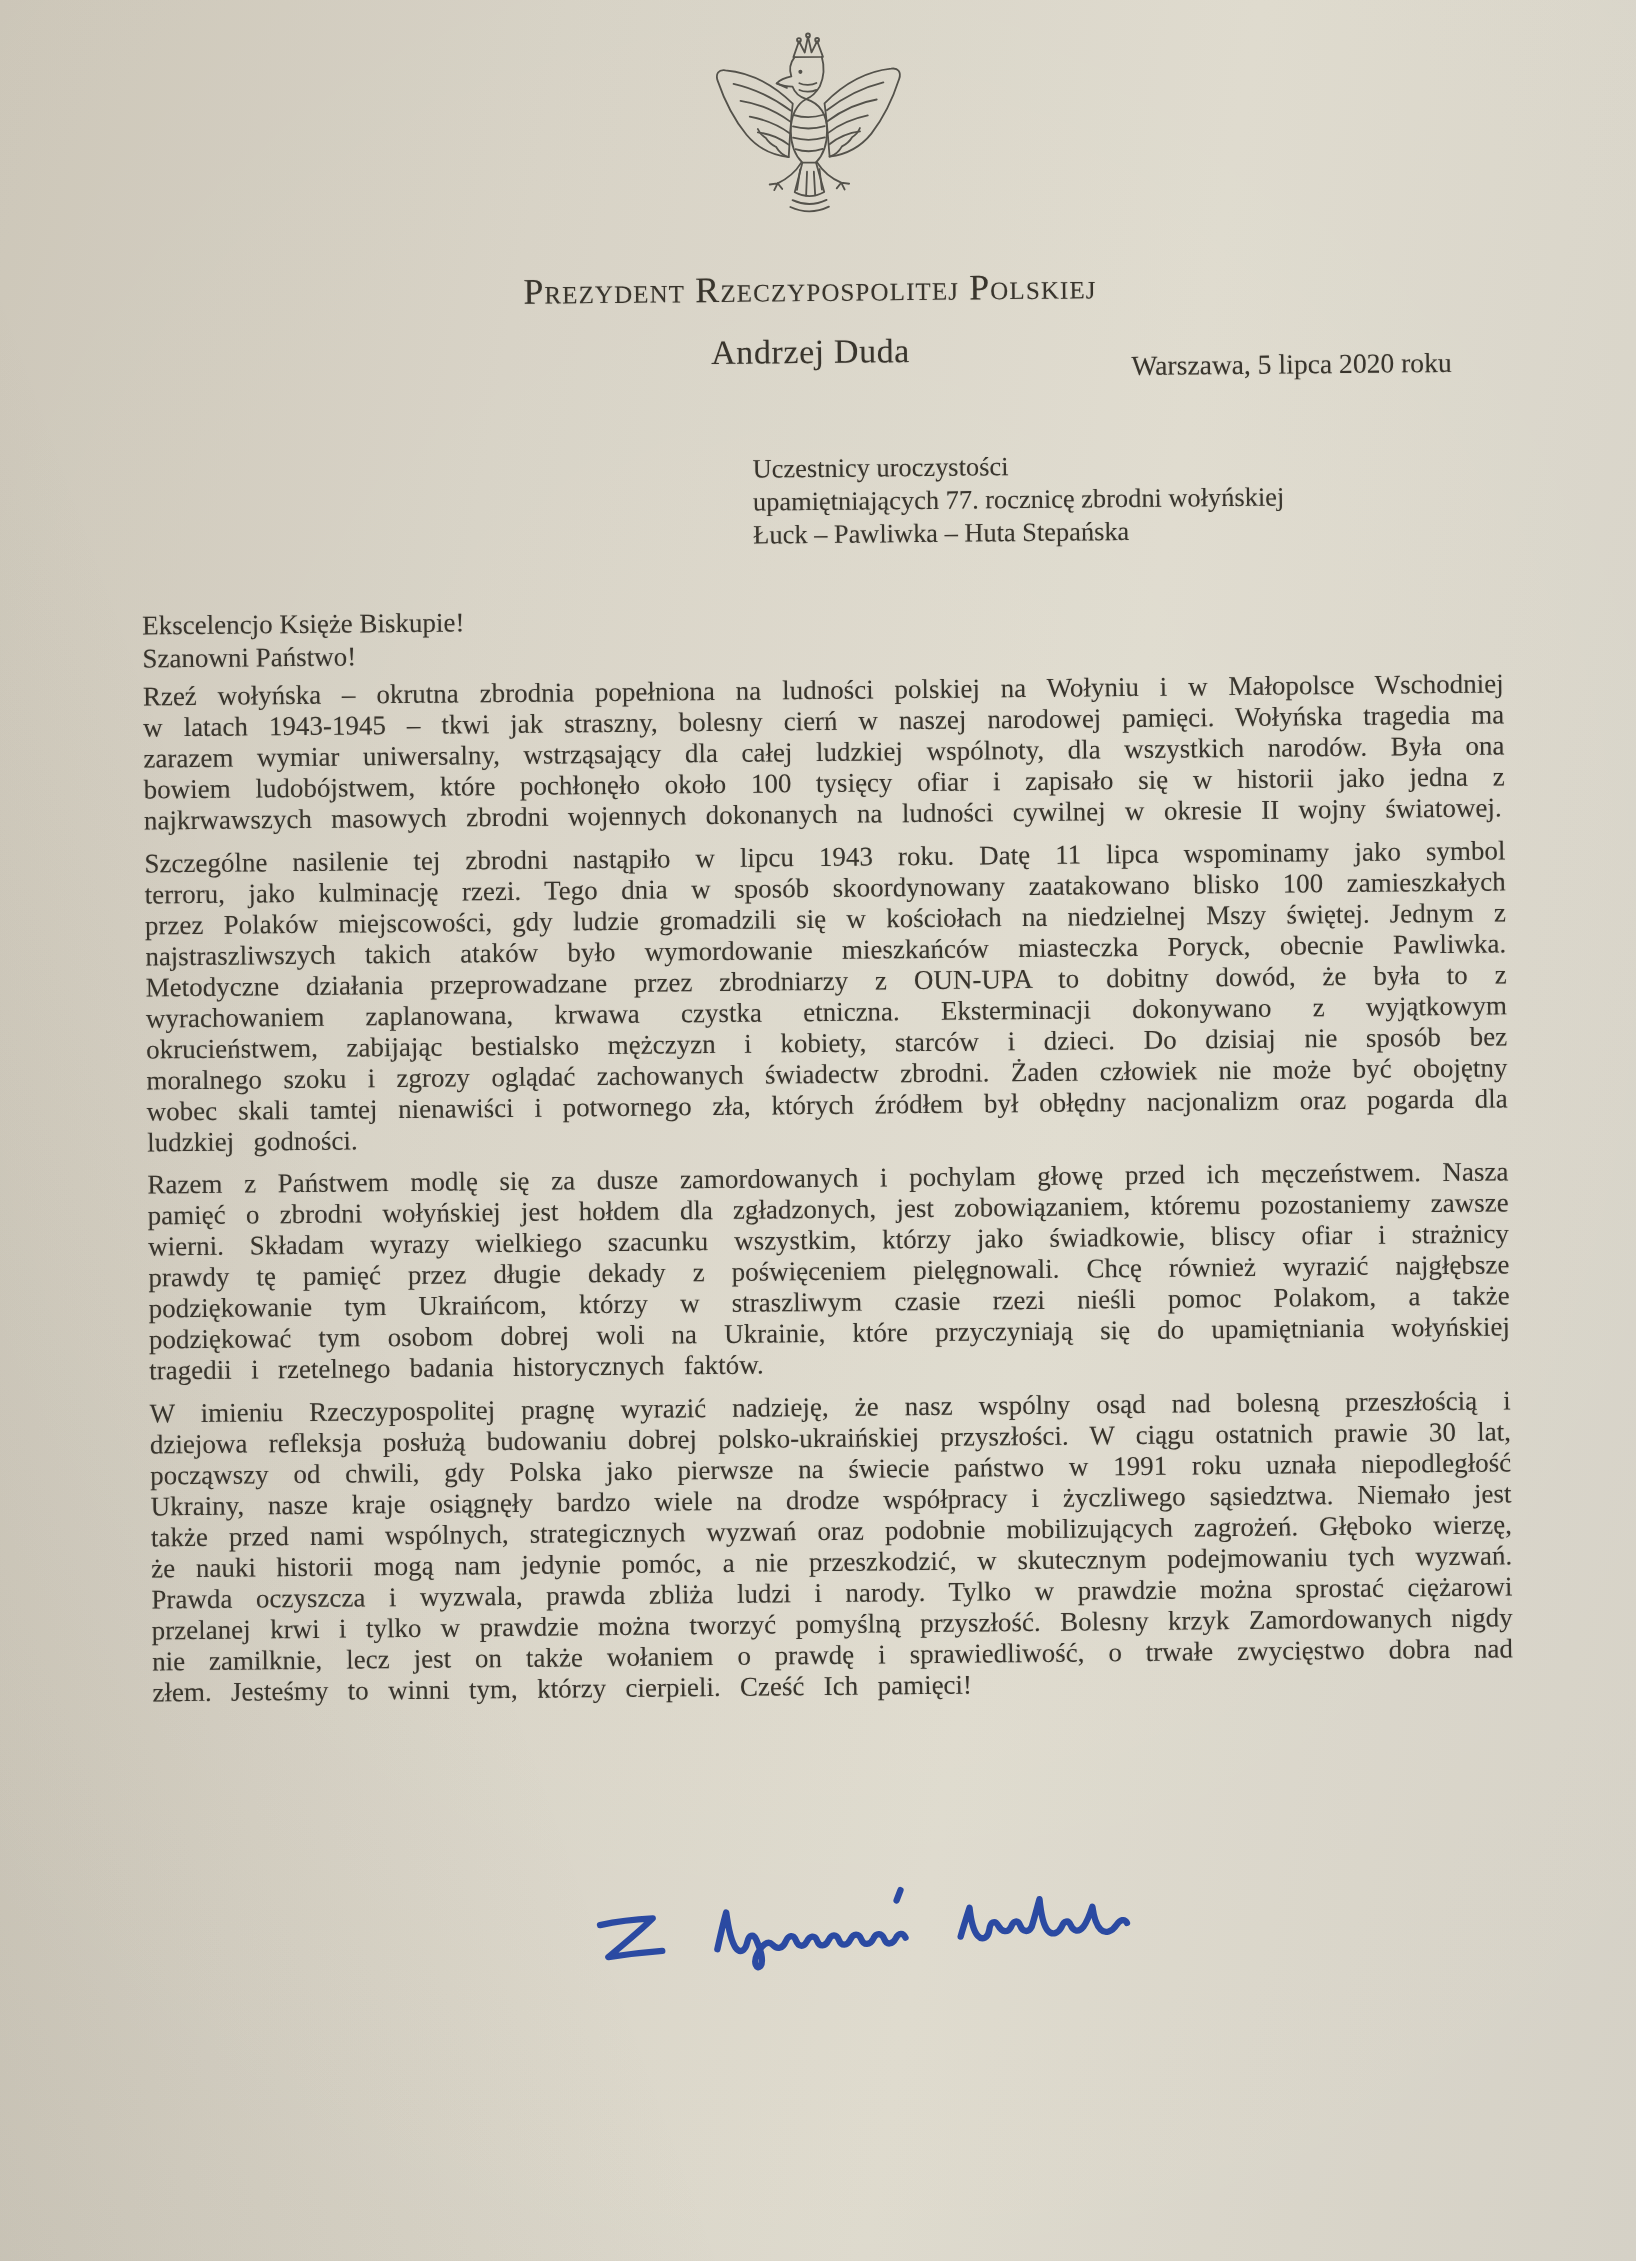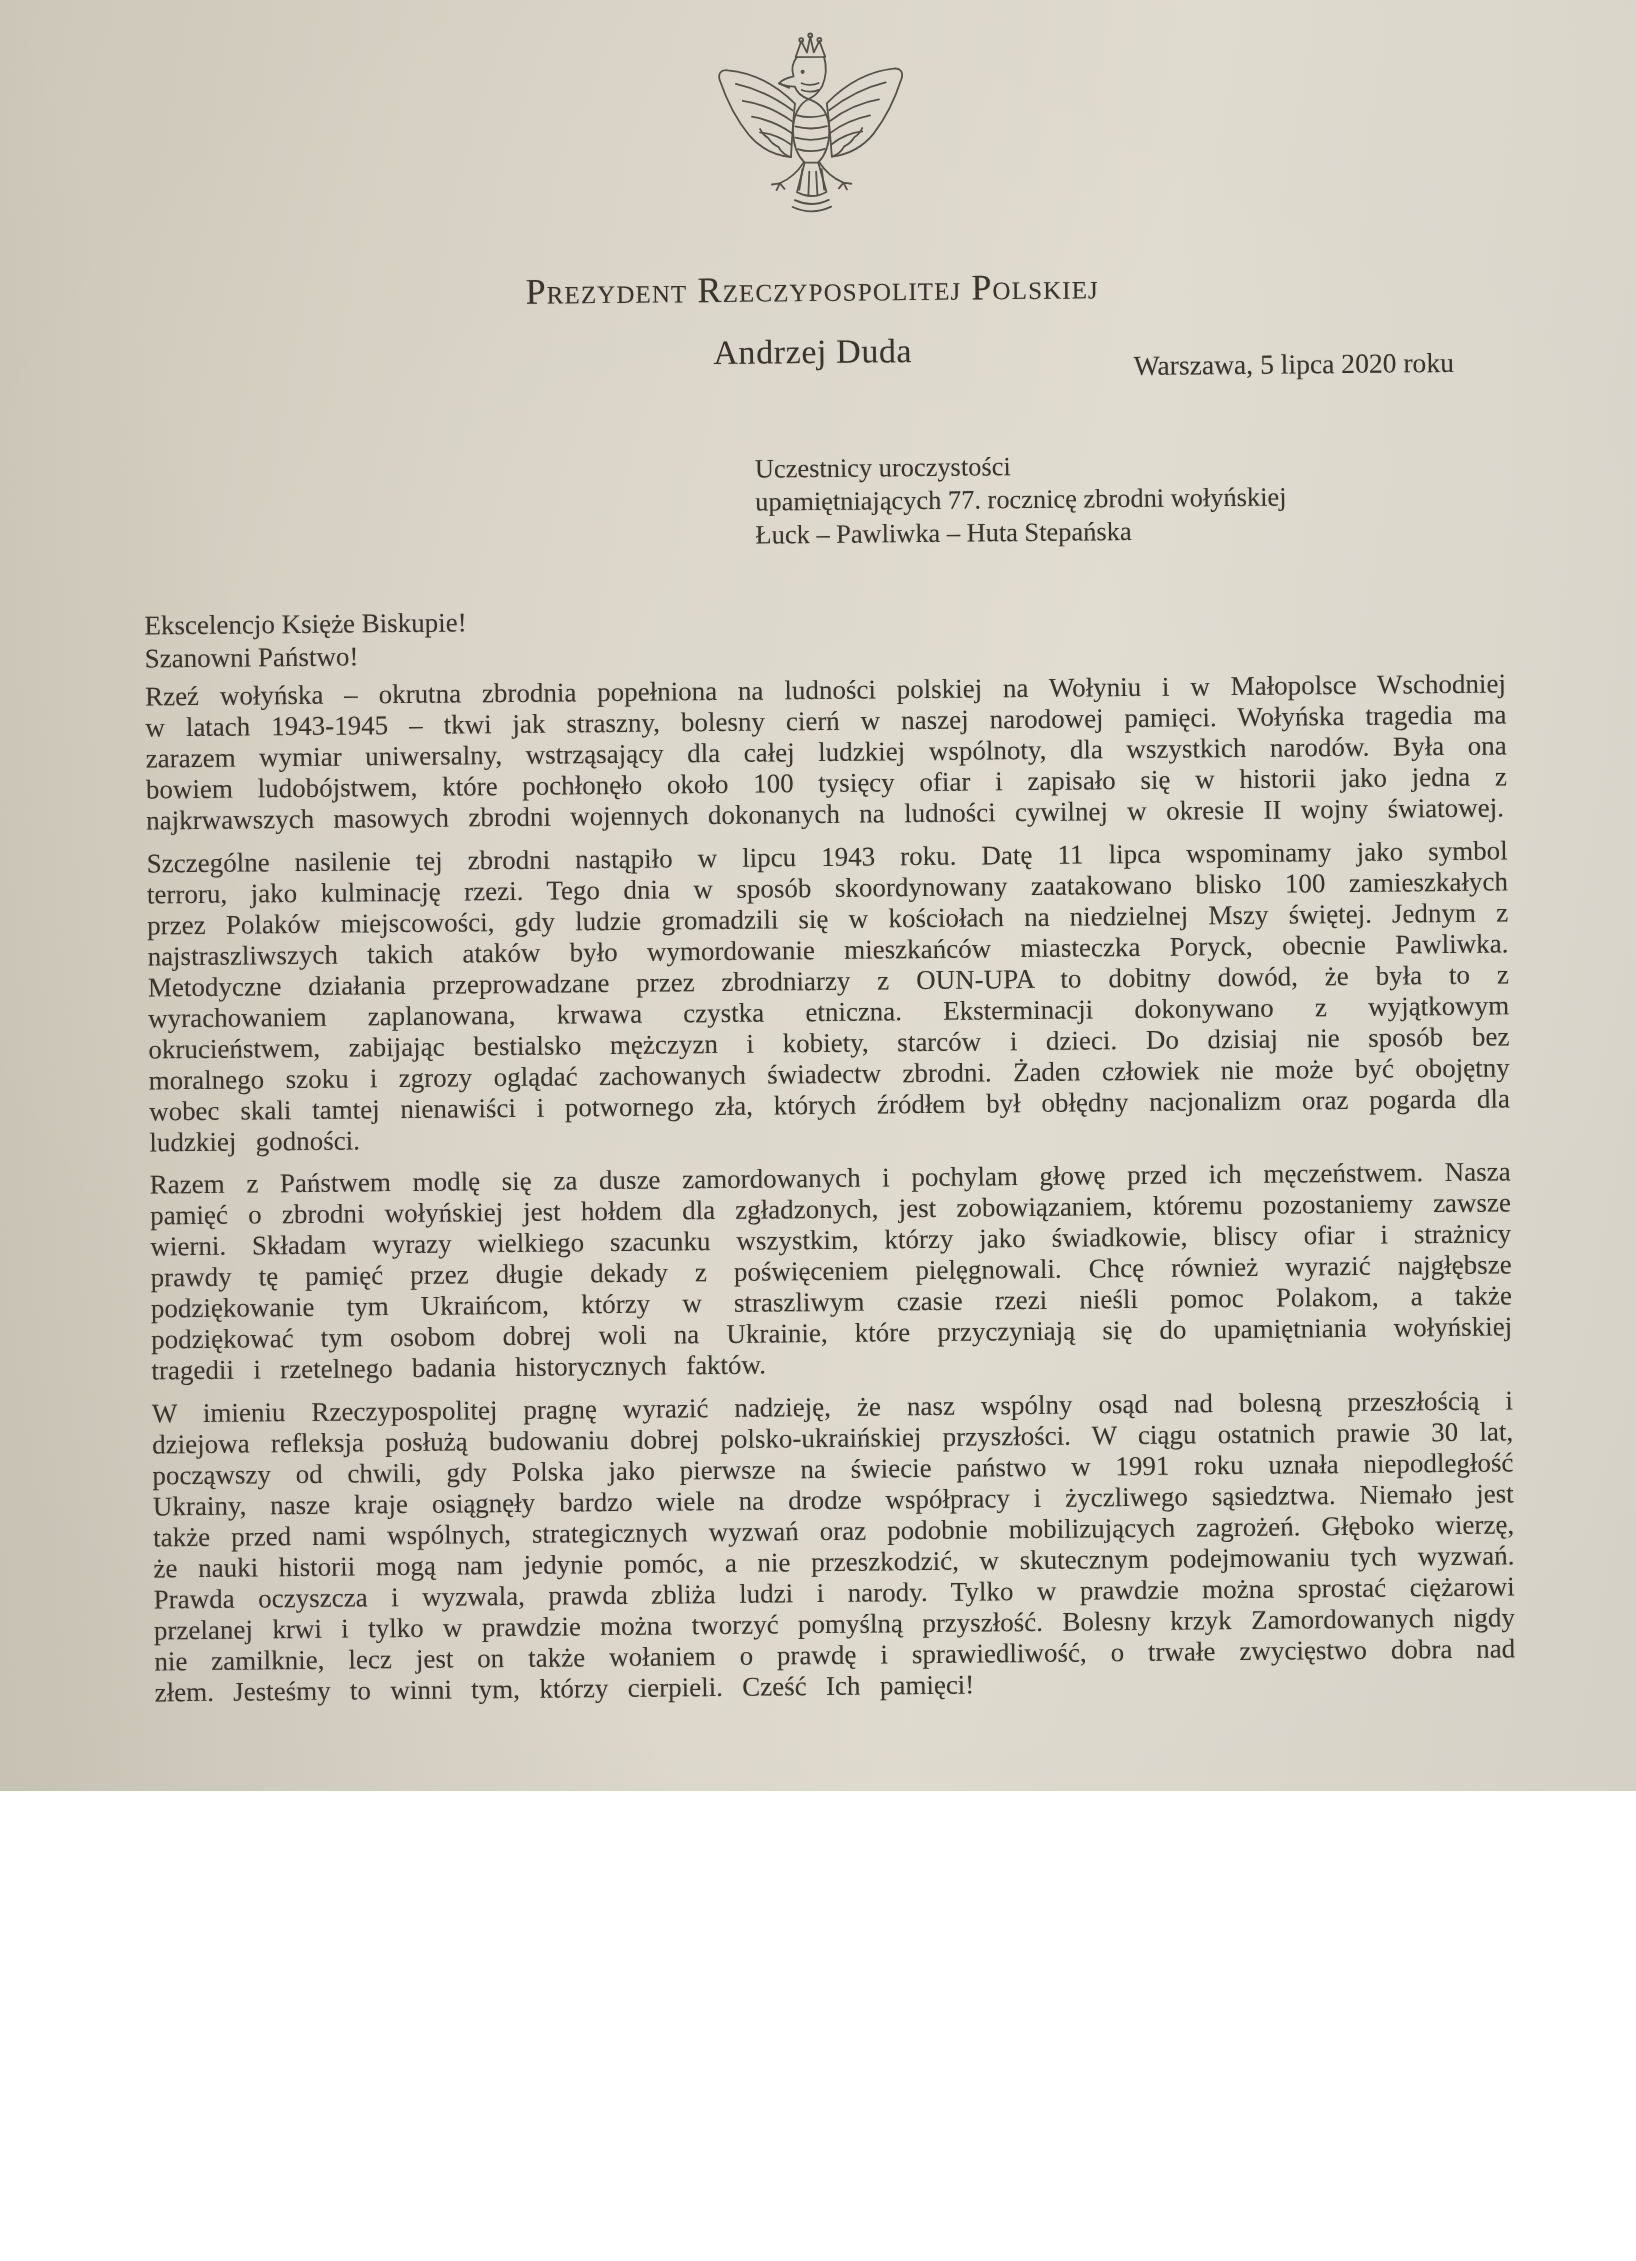--- a/index.html
+++ b/index.html
@@ -1,21 +1,21 @@
 <!DOCTYPE html>
 <html lang="pl" style="font-size:9.2px"><head>
 <meta charset="utf-8">
 <style>
   html,body{margin:0;padding:0;}
   body{
     width:1636px;height:2261px;overflow:hidden;
     font-family:"Liberation Serif","DejaVu Serif",serif;
   }
   .page{
-    position:relative;width:1636px;height:1791px;overflow:hidden;
+    position:relative;width:1636px;height:2261px;overflow:hidden;
     background:
       radial-gradient(140% 120% at 52% 42%, rgba(255,253,246,0.10) 0%, rgba(0,0,0,0) 55%),
       radial-gradient(150% 135% at 50% 50%, rgba(0,0,0,0) 60%, rgba(62,56,44,0.16) 100%),
       linear-gradient(100deg,#ccc6b8 0%, #d6d1c4 28%, #dedacd 62%, #d5d1c6 100%);
   }
   .vignette{position:absolute;inset:0;pointer-events:none;
     background:linear-gradient(70deg, rgba(70,64,52,0.08), rgba(0,0,0,0) 30%);}
   .sheet{position:absolute;inset:0;transform:rotate(-0.55deg);transform-origin:50% 50%;}
 
   .print{color:#39352d;text-shadow:0 0 1.1px rgba(57,53,45,0.30);}

